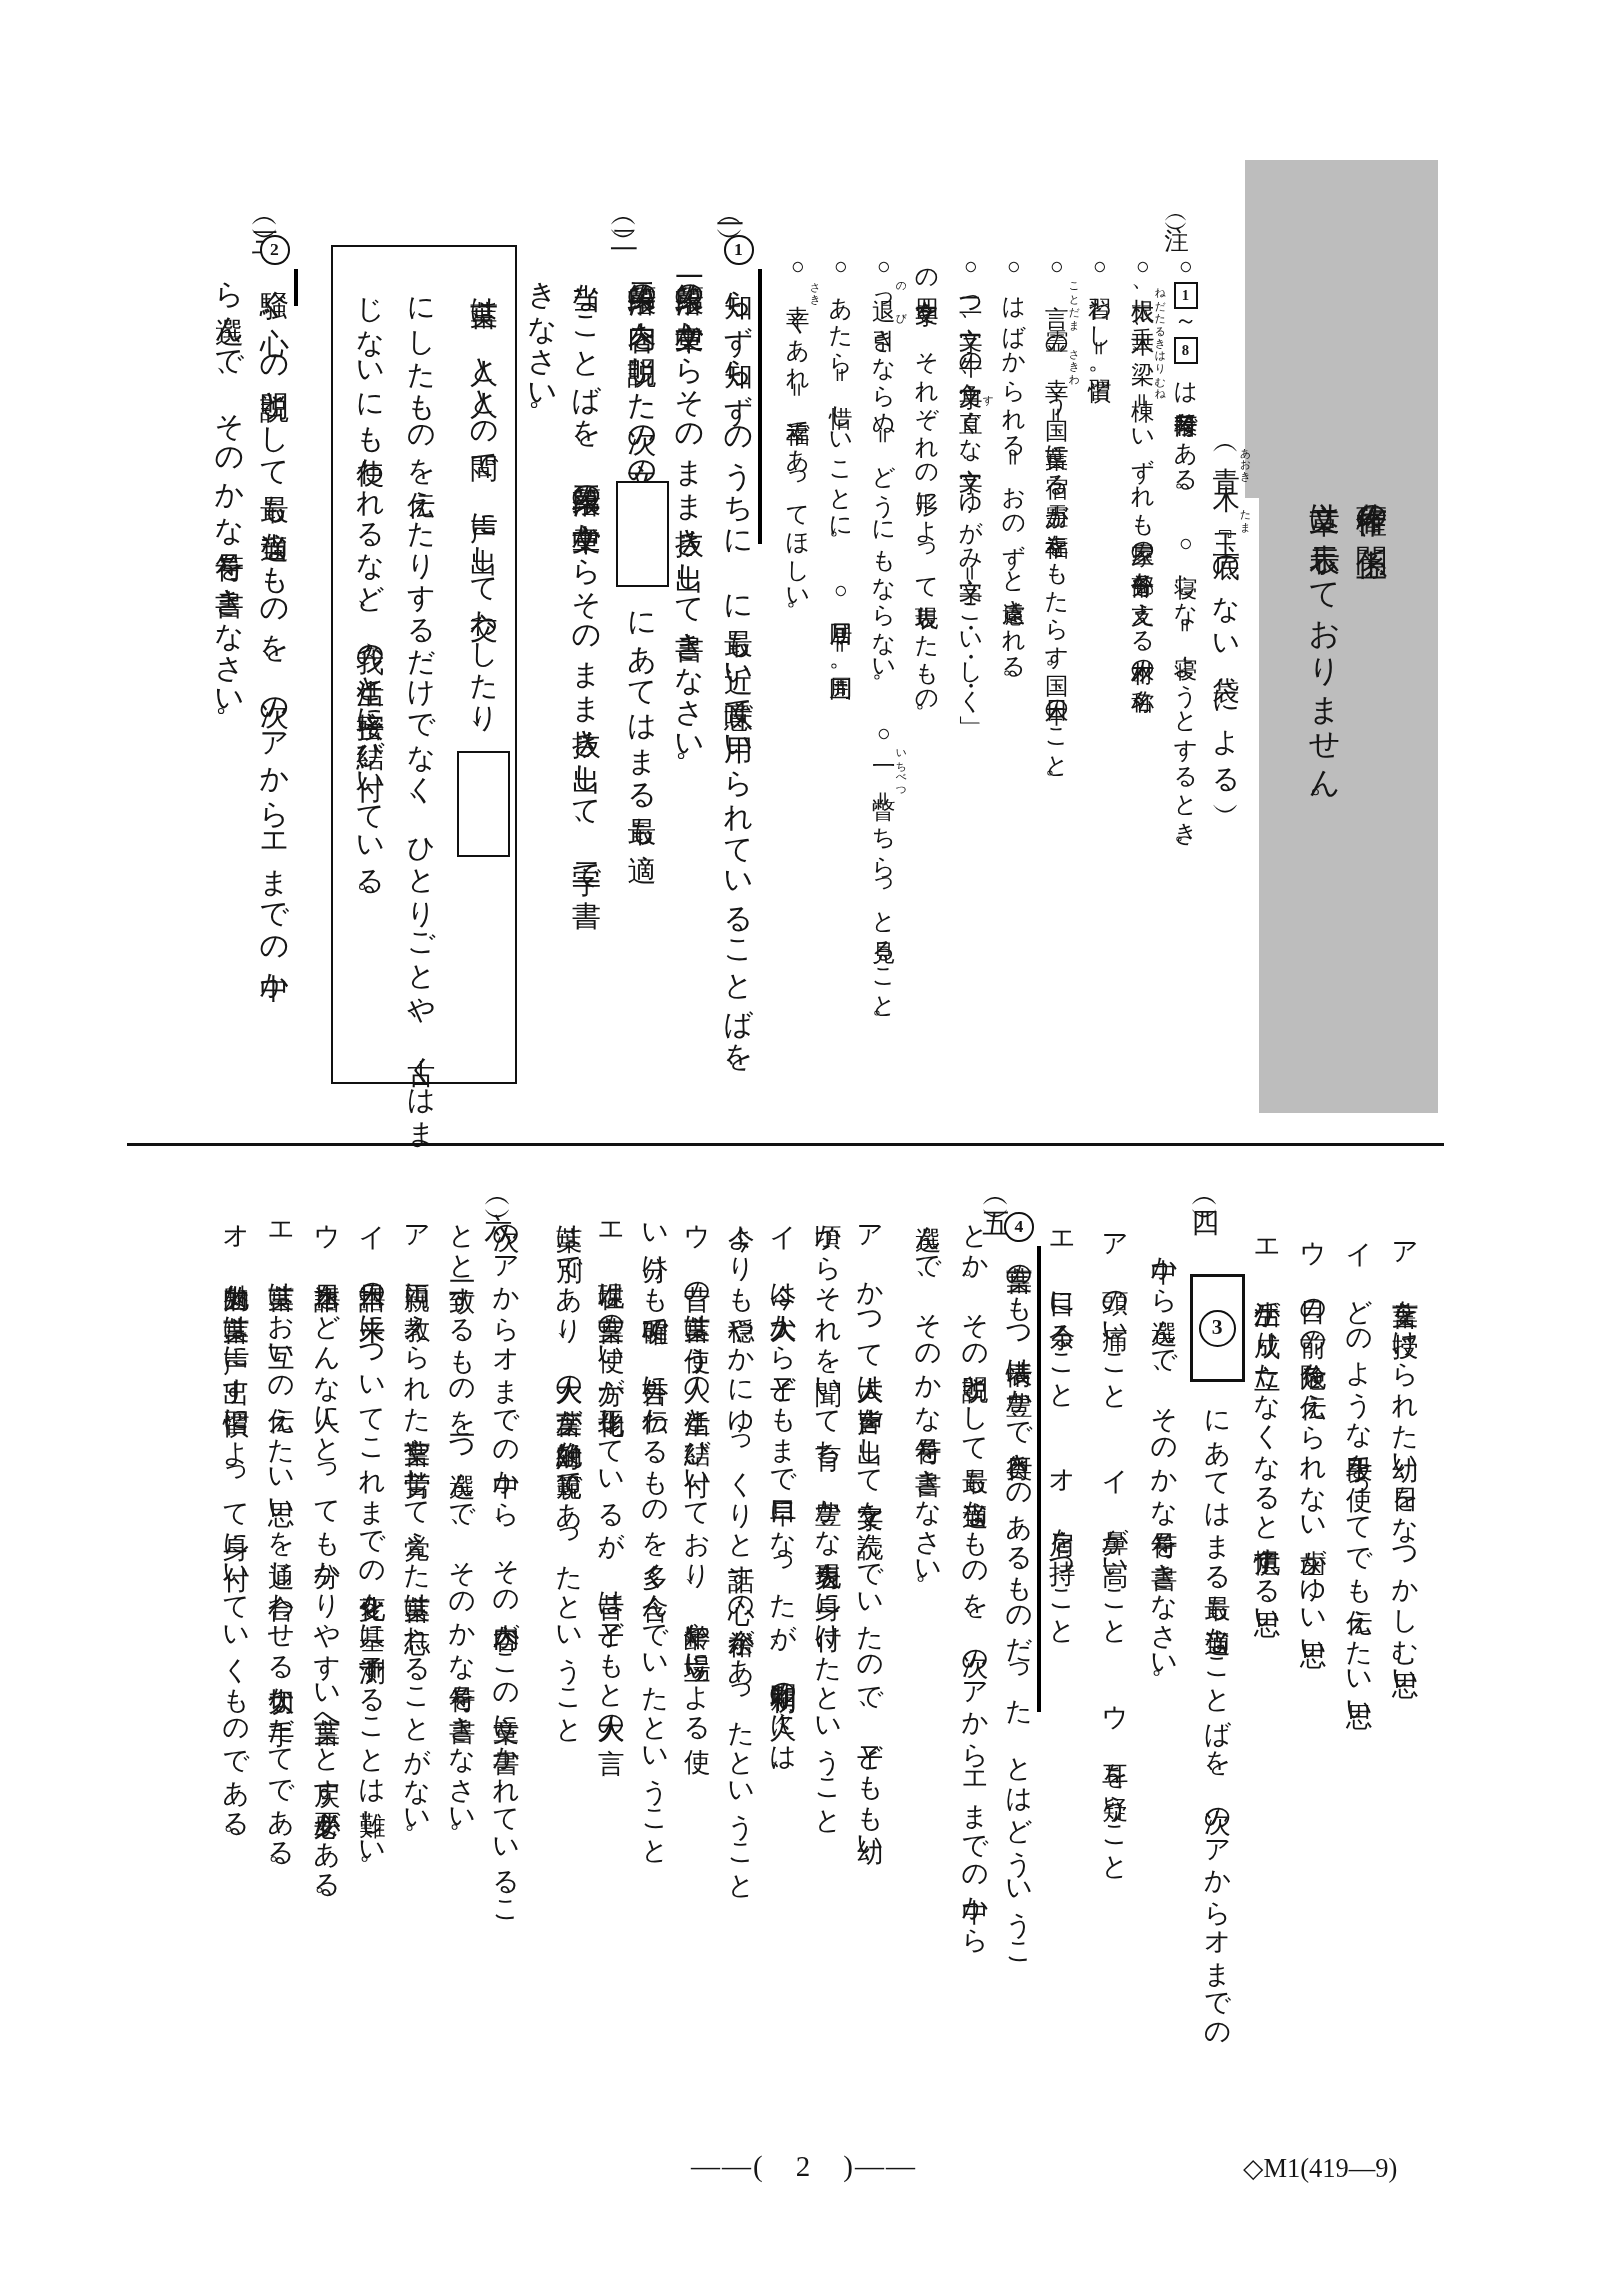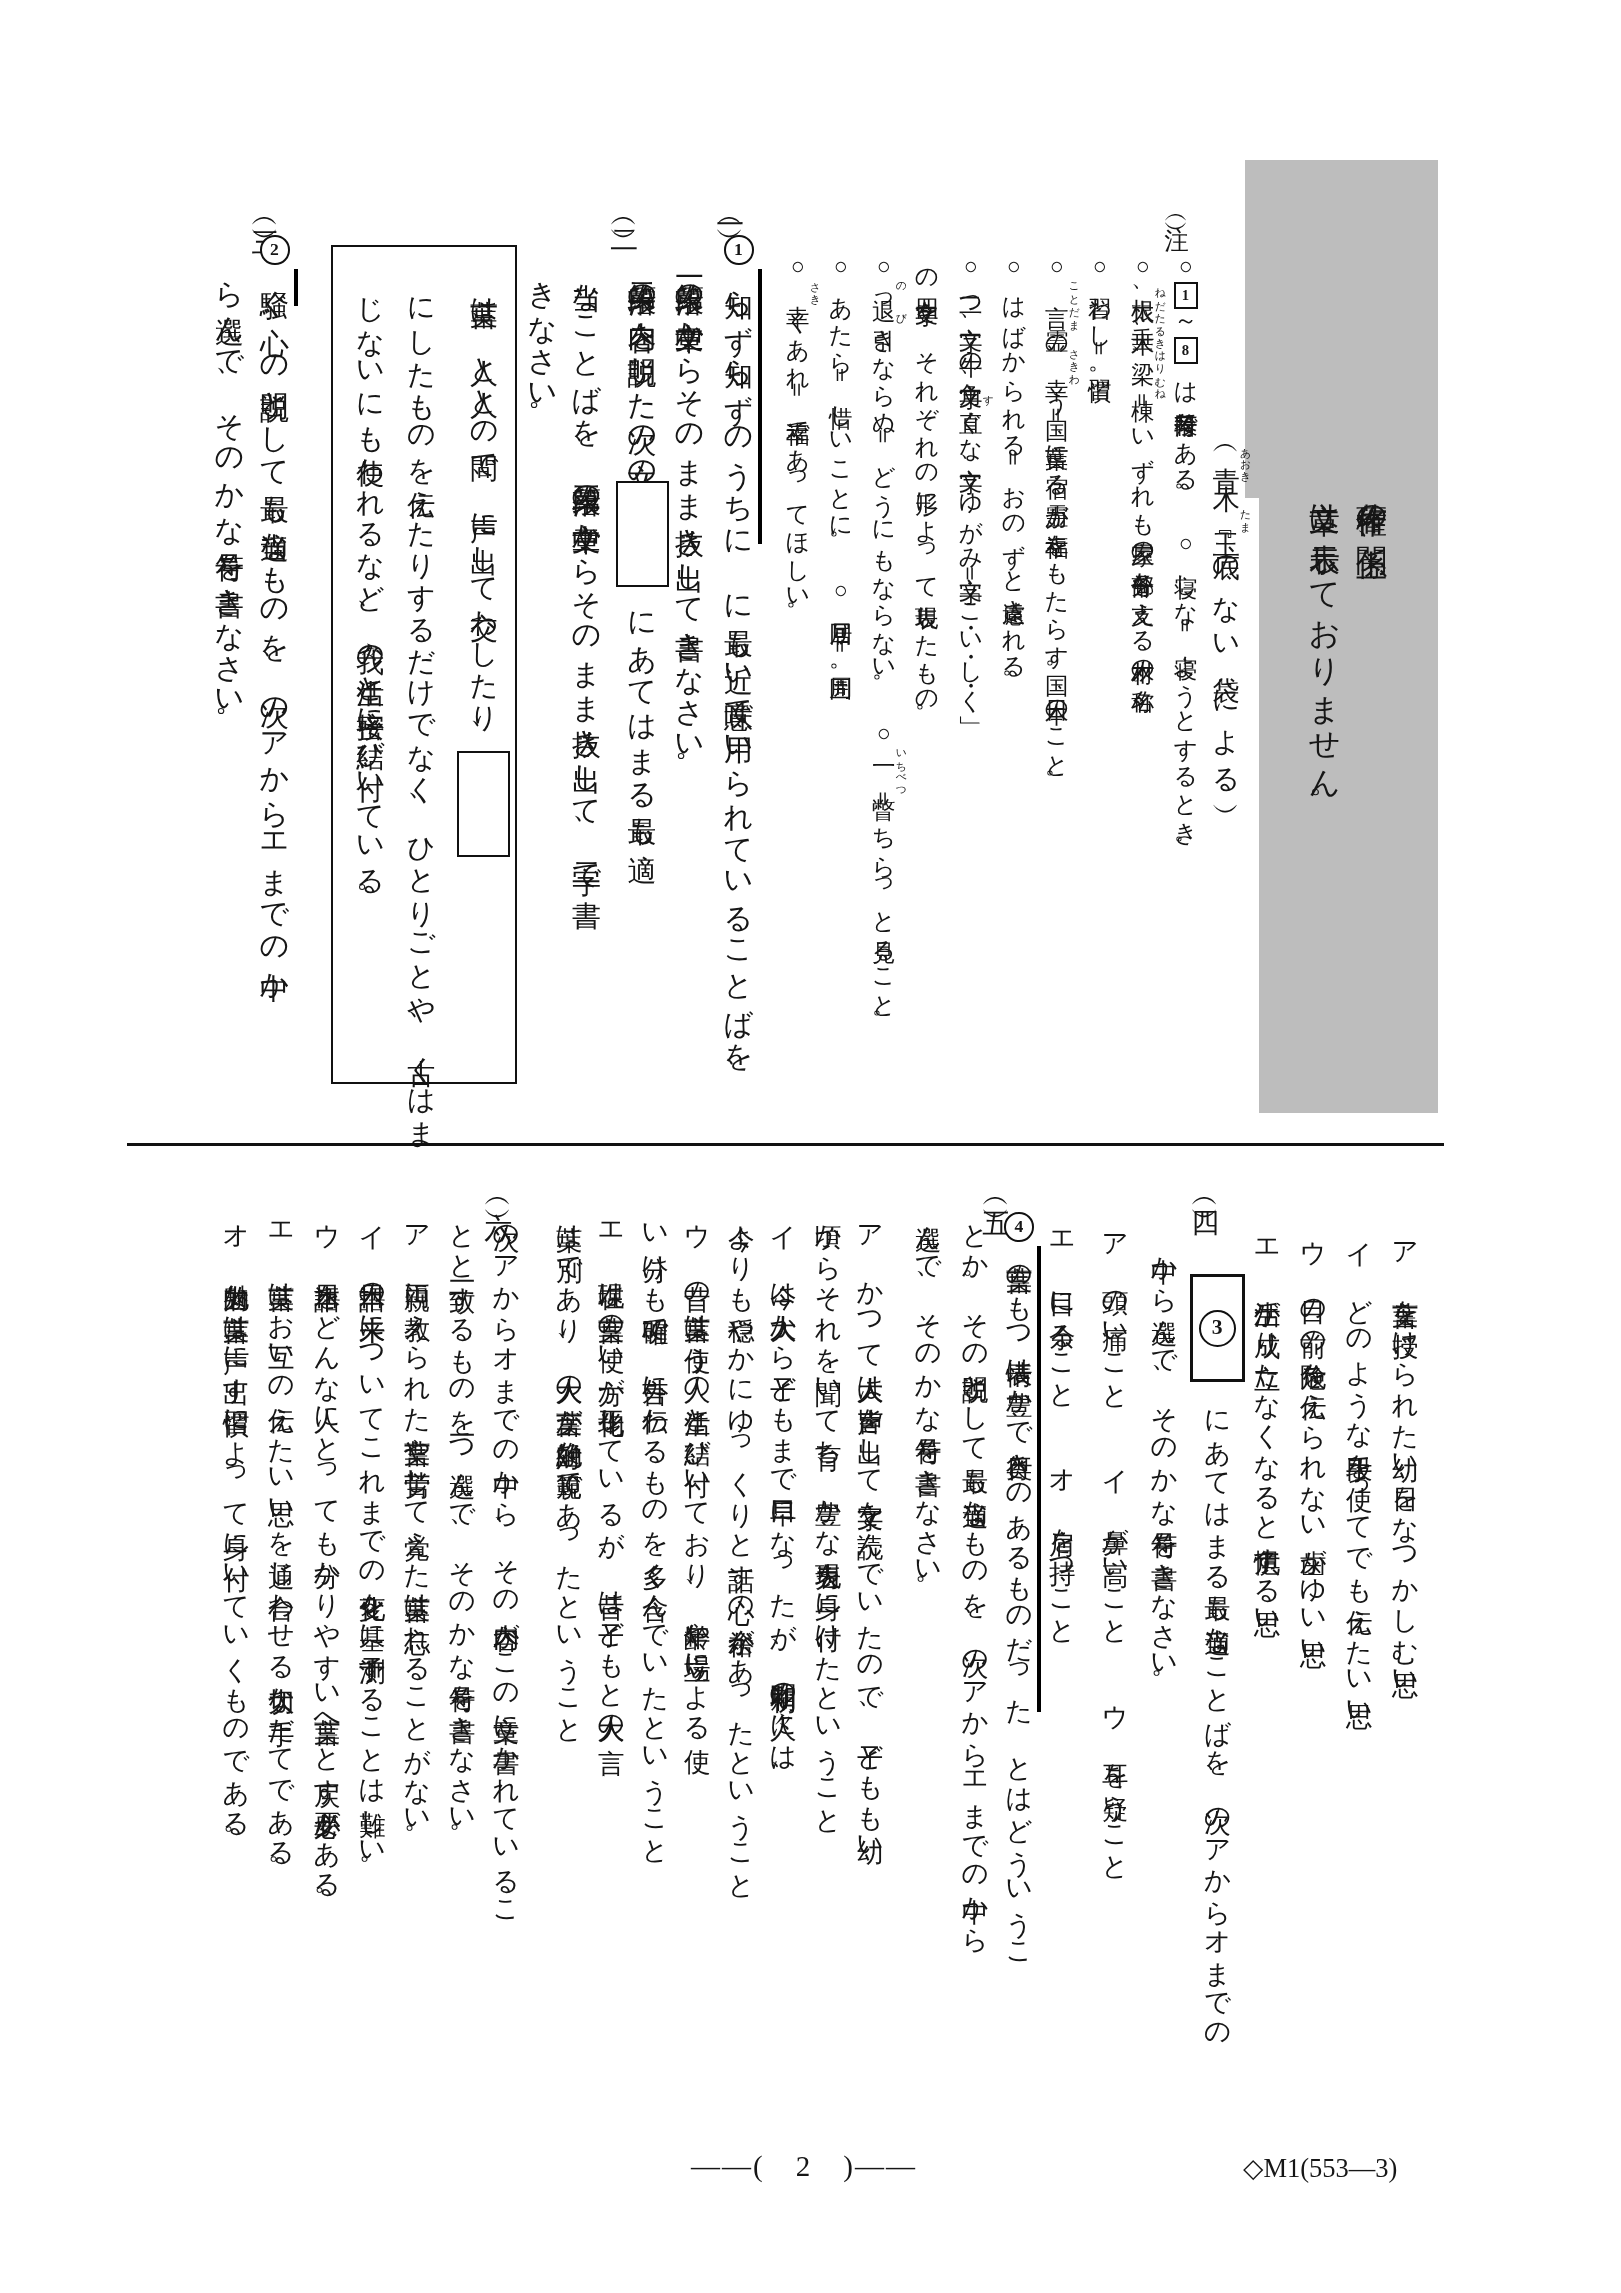--- a/index.html
+++ b/index.html
@@ -120,16 +120,16 @@
   <div class="v qlabel" style="left:482px; top:1188px;">（六）</div>
   <div class="v t27" style="left:491px; top:1206px;">次のアからオまでの中から、その内容がこの文章に書かれているこ</div>
   <div class="v t27" style="left:447px; top:1206px;">とと一致するものを一つ選んで、そのかな符号を書きなさい。</div>
   <div class="v t27" style="left:402px; top:1206px;">ア　両親に教えられた言葉や苦労して覚えた言葉は忘れることがない。</div>
   <div class="v t27" style="left:357px; top:1206px;">イ　日本語の未来についてこれまでの変化を基に予測することは難しい。</div>
   <div class="v t27" style="left:312px; top:1206px;">ウ　日本語をどんな人にとっても分かりやすい言葉へと戻す必要がある。</div>
   <div class="v t27" style="left:266px; top:1206px;">エ　言葉はお互いの伝えたい思いを通じ合わせる大切な手だてである。</div>
   <div class="v t27" style="left:221px; top:1206px;">オ　魅力的な言葉は声に出す習慣によって身に付いていくものである。</div>
 
   <div class="h" style="left:647px; top:2147px; width:314px; text-align:center; font-size:29px; letter-spacing:2px;">——(　2　)——</div>
-  <div class="h" style="left:1243px; top:2152px; font-size:26.5px;">◇M1(553—3)</div>
+  <div class="h" style="left:1243px; top:2152px; font-size:26.5px;">◇M1(419—9)</div>
 
 </div>
 
 
 </body></html>

